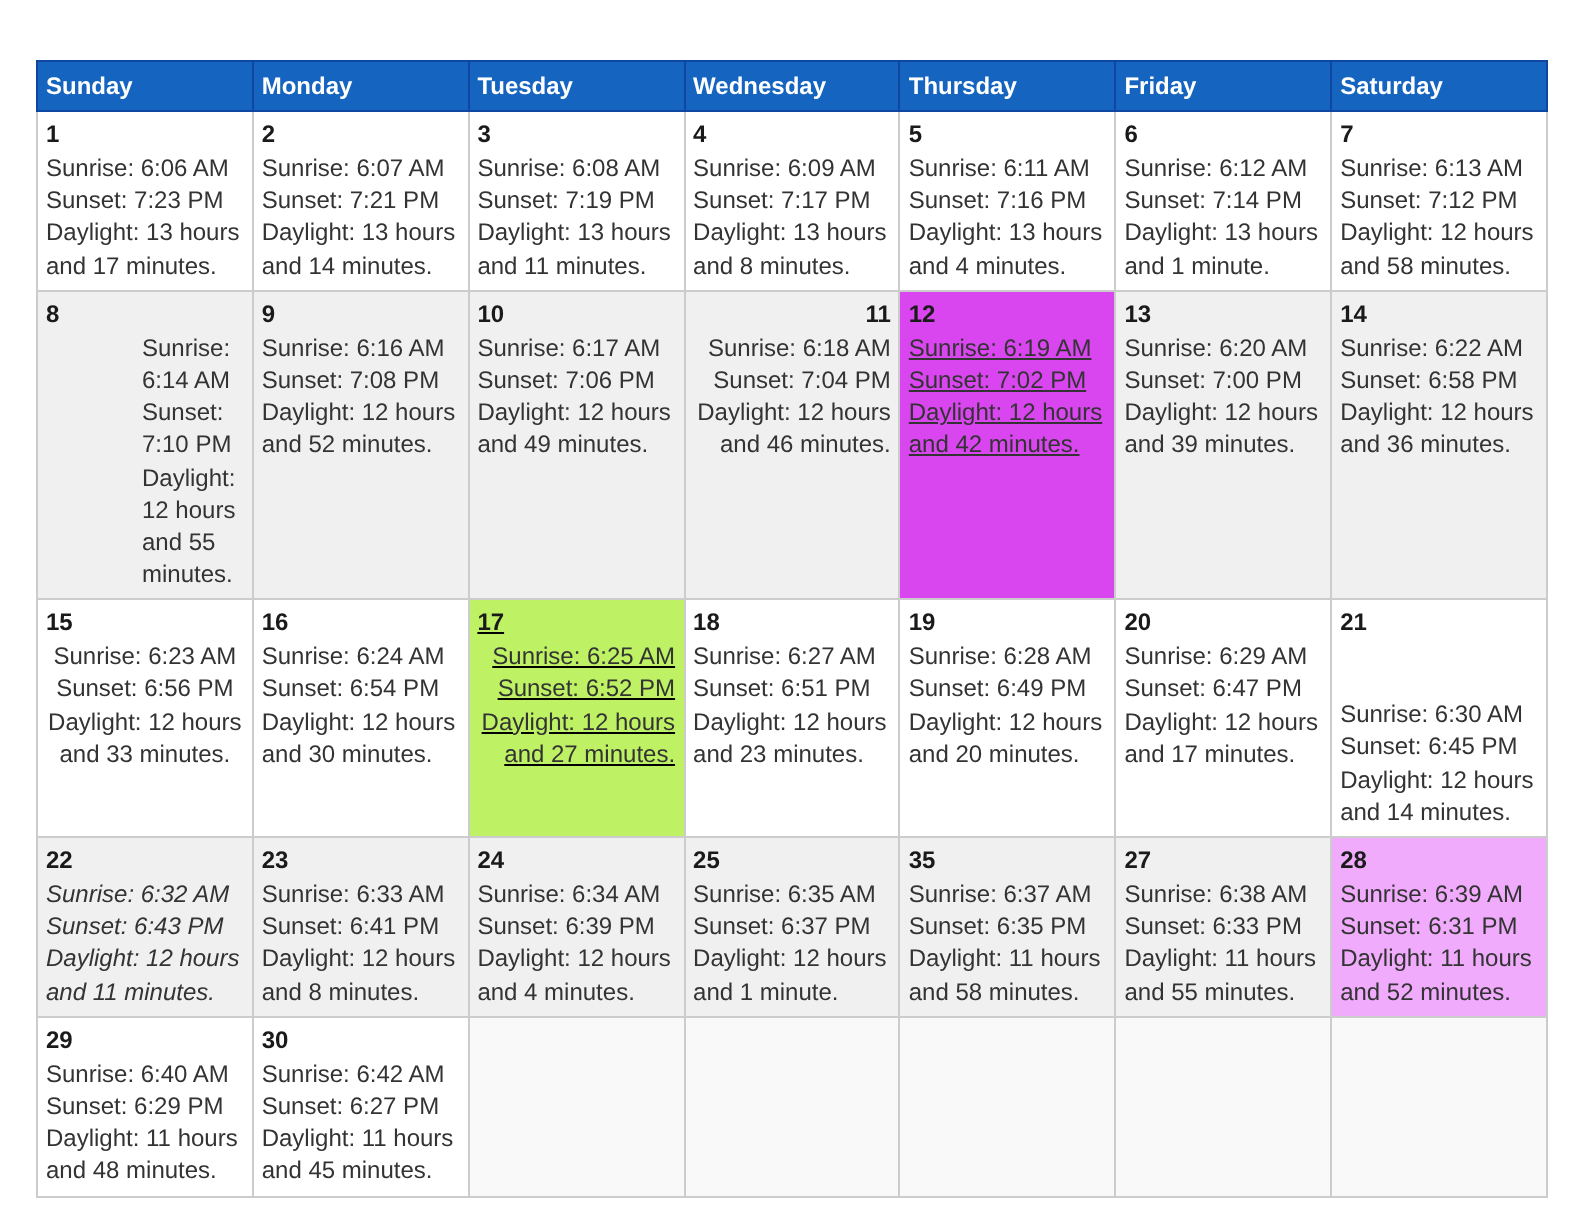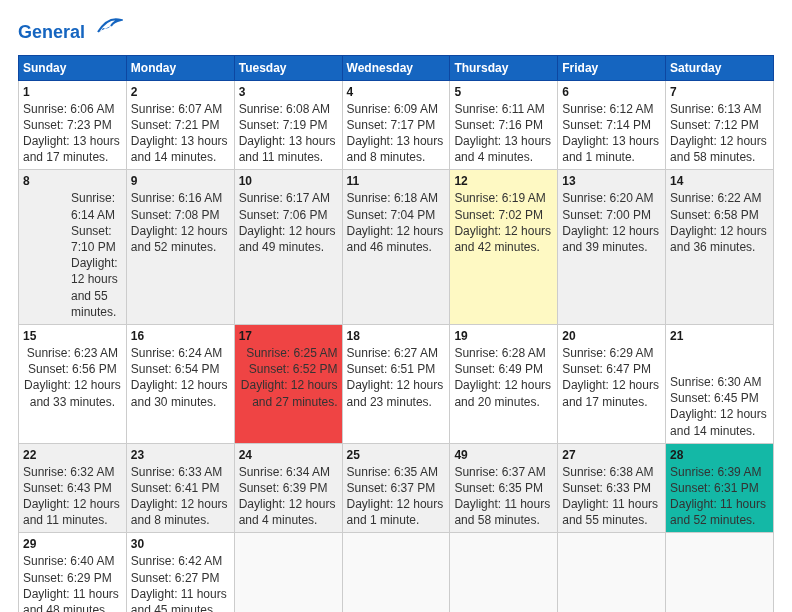--- a/index.html
+++ b/index.html
@@ -84,27 +84,20 @@
       line-height: 1.35;
     }
   </style>
 </head>
 <body>
 
 <div class="page">
   <div class="header">
     <div class="logo">
       <div>
-        <div style="font-size:18px;font-weight:bold;color:#1a1a1a;line-height:1.15;">
-          <span style="color:#1565c0;">General</span>
-          <svg class="logo-bird" viewBox="0 0 30 24">
-            <path d="M5 18 Q15 2 28 6 Q20 8 18 12 Q22 6 28 6" fill="none" stroke="#1565c0" stroke-width="2"></path>
-            <path d="M18 12 Q14 16 10 14 Q8 18 5 18" fill="#1565c0"></path>
-          </svg>
-        </div>
       </div>
     </div>
     <div class="title-block">
       <div class="month-title"></div>
       <div class="subtitle"></div>
     </div>
   </div>
 
   <table class="calendar">
     <thead>
@@ -185,30 +178,30 @@
 Daylight: 12 hours
 and 52 minutes.</div>
           </td>
           <td style="background: rgb(240, 240, 240);">
             <span class="day-num">10</span>
             <div class="day-info" style="white-space: pre-line;">Sunrise: 6:17 AM
 Sunset: 7:06 PM
 Daylight: 12 hours
 and 49 minutes.</div>
           </td>
-          <td style="background: rgb(240, 240, 240);">
+          <td style="background: rgb(240, 240, 240); text-align: right;">
             <span class="day-num">11</span>
             <div class="day-info" style="white-space: pre-line;">Sunrise: 6:18 AM
 Sunset: 7:04 PM
 Daylight: 12 hours
 and 46 minutes.</div>
           </td>
-          <td style="background: #fef9c3; margin-left: 47px;">
+          <td style="background: #d946ef; margin-left: 47px;">
             <span class="day-num">12</span>
-            <div class="day-info" style="white-space: pre-line;">Sunrise: 6:19 AM
+            <div class="day-info" style="white-space: pre-line; text-decoration: underline;">Sunrise: 6:19 AM
 Sunset: 7:02 PM
 Daylight: 12 hours
 and 42 minutes.</div>
           </td>
           <td style="background: rgb(240, 240, 240);">
             <span class="day-num">13</span>
             <div class="day-info" style="white-space: pre-line;">Sunrise: 6:20 AM
 Sunset: 7:00 PM
 Daylight: 12 hours
 and 39 minutes.</div>
@@ -229,21 +222,21 @@
 Daylight: 12 hours
 and 33 minutes.</div>
           </td>
           <td style="background: rgb(255, 255, 255);">
             <span class="day-num">16</span>
             <div class="day-info" style="white-space: pre-line;">Sunrise: 6:24 AM
 Sunset: 6:54 PM
 Daylight: 12 hours
 and 30 minutes.</div>
           </td>
-          <td style="background: #ef4444;">
+          <td style="background: #bef264; text-decoration: underline;">
             <span class="day-num">17</span>
             <div class="day-info" style="white-space: pre-line; text-align: right;">Sunrise: 6:25 AM
 Sunset: 6:52 PM
 Daylight: 12 hours
 and 27 minutes.</div>
           </td>
           <td style="background: rgb(255, 255, 255);">
             <span class="day-num">18</span>
             <div class="day-info" style="white-space: pre-line;">Sunrise: 6:27 AM
 Sunset: 6:51 PM
@@ -268,21 +261,21 @@
             <span class="day-num">21</span>
             <div class="day-info" style="white-space: pre-line; margin-top: 31px;">Sunrise: 6:30 AM
 Sunset: 6:45 PM
 Daylight: 12 hours
 and 14 minutes.</div>
           </td>
         </tr>
         <tr>
           <td style="background: rgb(240, 240, 240);">
             <span class="day-num">22</span>
-            <div class="day-info" style="white-space: pre-line;">Sunrise: 6:32 AM
+            <div class="day-info" style="white-space: pre-line; font-style: italic;">Sunrise: 6:32 AM
 Sunset: 6:43 PM
 Daylight: 12 hours
 and 11 minutes.</div>
           </td>
           <td style="background: rgb(240, 240, 240);">
             <span class="day-num">23</span>
             <div class="day-info" style="white-space: pre-line;">Sunrise: 6:33 AM
 Sunset: 6:41 PM
 Daylight: 12 hours
 and 8 minutes.</div>
@@ -295,34 +288,34 @@
 and 4 minutes.</div>
           </td>
           <td style="background: rgb(240, 240, 240);">
             <span class="day-num">25</span>
             <div class="day-info" style="white-space: pre-line;">Sunrise: 6:35 AM
 Sunset: 6:37 PM
 Daylight: 12 hours
 and 1 minute.</div>
           </td>
           <td style="background: rgb(240, 240, 240);">
-            <span class="day-num">49</span>
+            <span class="day-num">35</span>
             <div class="day-info" style="white-space: pre-line;">Sunrise: 6:37 AM
 Sunset: 6:35 PM
 Daylight: 11 hours
 and 58 minutes.</div>
           </td>
           <td style="background: rgb(240, 240, 240);">
             <span class="day-num">27</span>
             <div class="day-info" style="white-space: pre-line;">Sunrise: 6:38 AM
 Sunset: 6:33 PM
 Daylight: 11 hours
 and 55 minutes.</div>
           </td>
-          <td style="background: #14b8a6;">
+          <td style="background: #f0abfc;">
             <span class="day-num">28</span>
             <div class="day-info" style="white-space: pre-line;">Sunrise: 6:39 AM
 Sunset: 6:31 PM
 Daylight: 11 hours
 and 52 minutes.</div>
           </td>
         </tr>
         <tr>
           <td style="background: rgb(255, 255, 255);">
             <span class="day-num">29</span>

